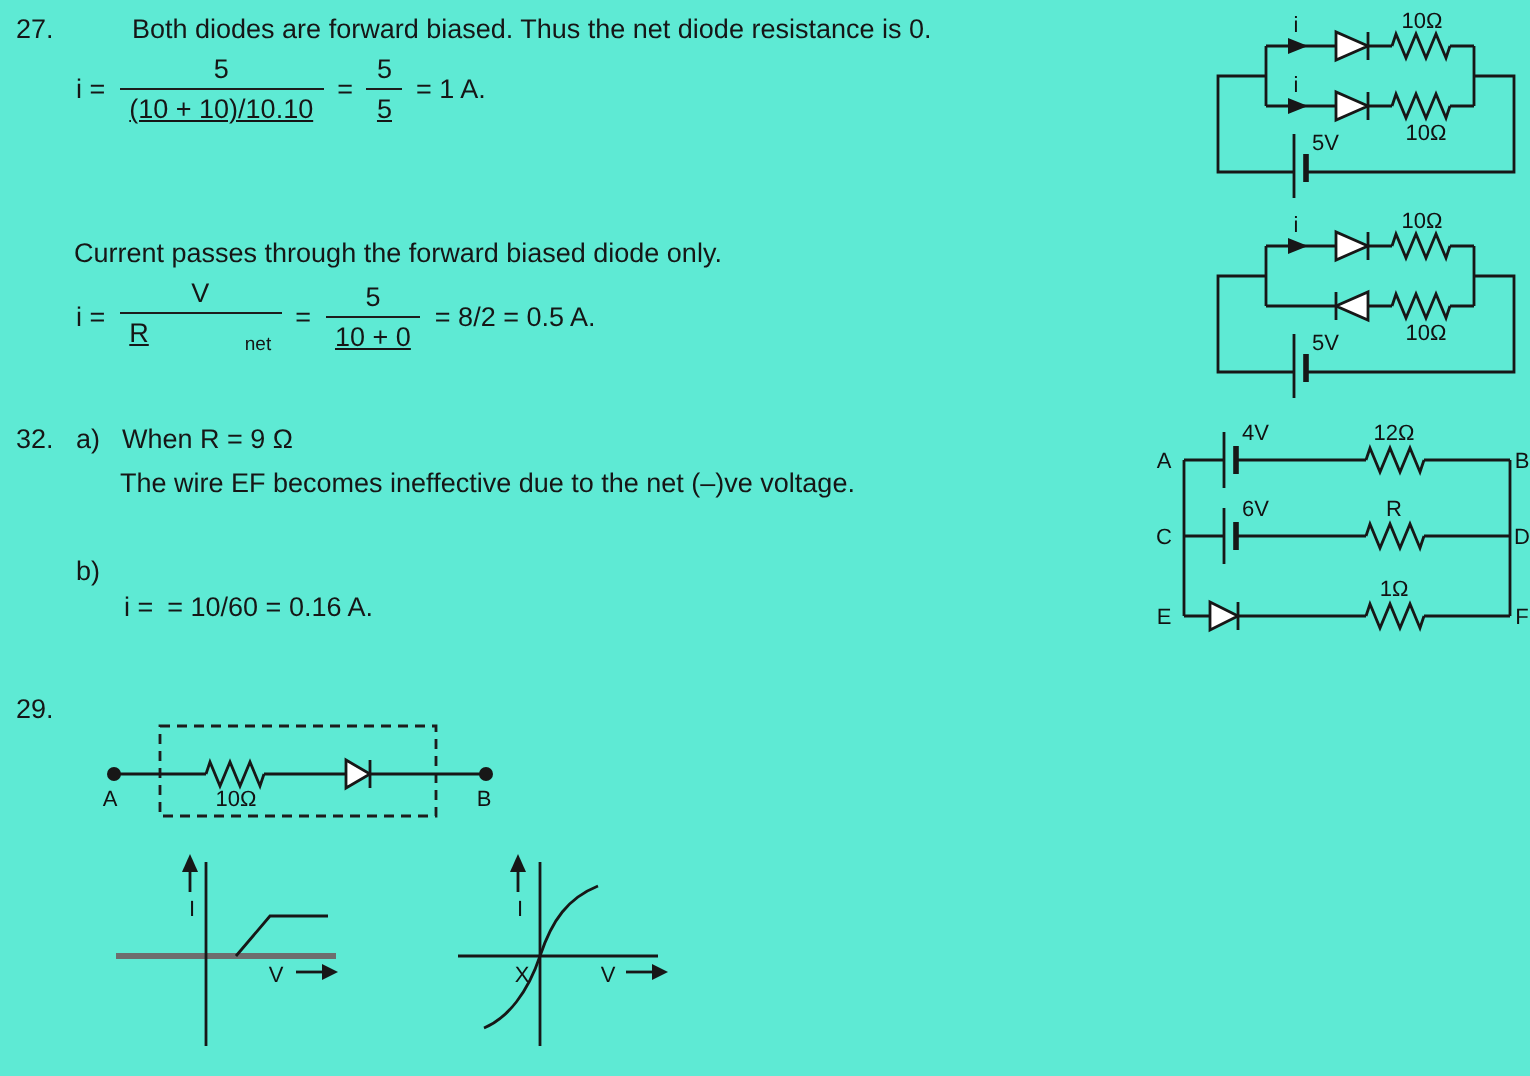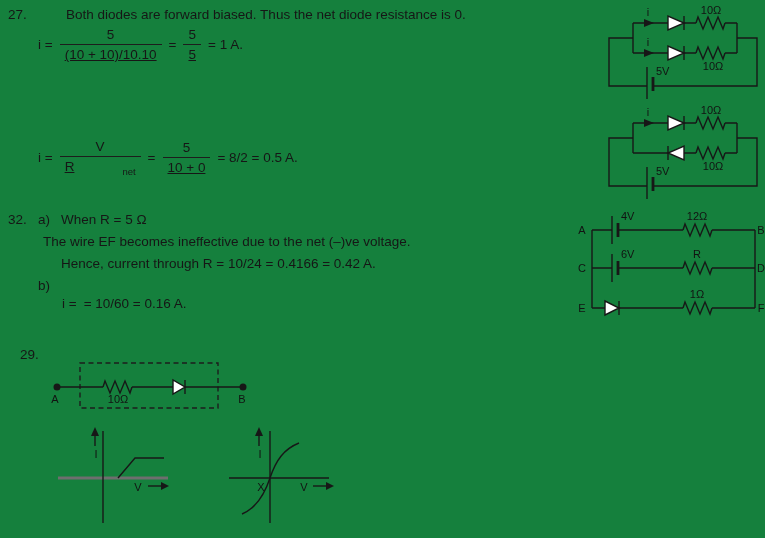--- a/index.html
+++ b/index.html
@@ -1,17 +1,17 @@
 <!DOCTYPE html>
 <html><head>
 <meta charset="utf-8">
 <style>
   html,body{margin:0;padding:0;background:#fff;}
   .page{
-    position:relative;width:765px;height:538px;background:#15803d;overflow:hidden;
+    position:relative;width:765px;height:538px;background:#5eead4;overflow:hidden;
     font-family:"Liberation Sans",sans-serif;color:#161616;
   }
   .t{position:absolute;white-space:nowrap;font-size:13.5px;line-height:16px;}
   .eq{position:absolute;display:flex;align-items:center;gap:7px;font-size:13.5px;white-space:nowrap;}
   .frac{display:inline-flex;flex-direction:column;text-align:center;}
   .frac .num{border-bottom:1.4px solid #1d1d1d;padding:0 5px 2px;}
   .frac .den{padding:2px 5px 0;text-decoration:underline;}
   sub{font-size:9.5px;margin-left:48px;}
   svg{position:absolute;overflow:visible;}
   .wire{stroke:#171717;stroke-width:1.4;fill:none;}
@@ -37,48 +37,48 @@
       <span class="den">(10 + 10)/10.10</span>
     </span>
     <span>=</span>
     <span class="frac">
       <span class="num">5</span>
       <span class="den">5</span>
     </span>
     <span>= 1 A.</span>
   </div>
 
+  <div class="t" style="left:37px;top:119px;">Current passes through the forward biased diode only.</div>
 
   <div class="eq" style="left:38px;top:139px;">
     <span>i =</span>
     <span class="frac">
       <span class="num">V</span>
       <span class="den"><span>R</span><sub>net</sub></span>
     </span>
     <span>=</span>
     <span class="frac">
       <span class="num">5</span>
       <span class="den">10 + 0</span>
     </span>
     <span>= 8/2 = 0.5 A.</span>
   </div>
 
   <div class="t" style="left:8px;top:212px;">32.</div>
   <div class="t" style="left:38px;top:212px;">a)</div>
-  <div class="t" style="left:61px;top:212px;">When R = 5 Ω</div>
-  <div class="t" style="left:43px;top:234px;">The wire EF becomes ineffective due to the net (–)ve voltage.</div>
-  <div class="t" style="left:61px;top:256px;">Hence, current through R = 10/24 = 0.4166 = 0.42 A.</div>
+  <div class="t" style="left:61px;top:212px;">When R = 9 Ω</div>
+  <div class="t" style="left:60px;top:234px;">The wire EF becomes ineffective due to the net (–)ve voltage.</div>
   <div class="t" style="left:38px;top:278px;">b)</div>
 
   <div class="eq" style="left:62px;top:296px;">
     <span>i =</span>
     <span>= 10/60 = 0.16 A.</span>
   </div>
 
-  <div class="t" style="left:8px;top:347px;margin-left:12px;">29.</div>
+  <div class="t" style="left:8px;top:347px;">29.</div>
 
   <svg style="left:38px;top:356px;" width="230" height="60" viewBox="0 0 230 60">
     <g>
       <rect class="dashbox" x="42" y="7" width="138" height="45"></rect>
     </g>
     <g>
       <path class="wire" d="M19,31 H65 M94,31 H135 M147,31 H205"></path>
     </g>
     <g>
         <circle class="solid" cx="19" cy="31" r="3.5"></circle>

